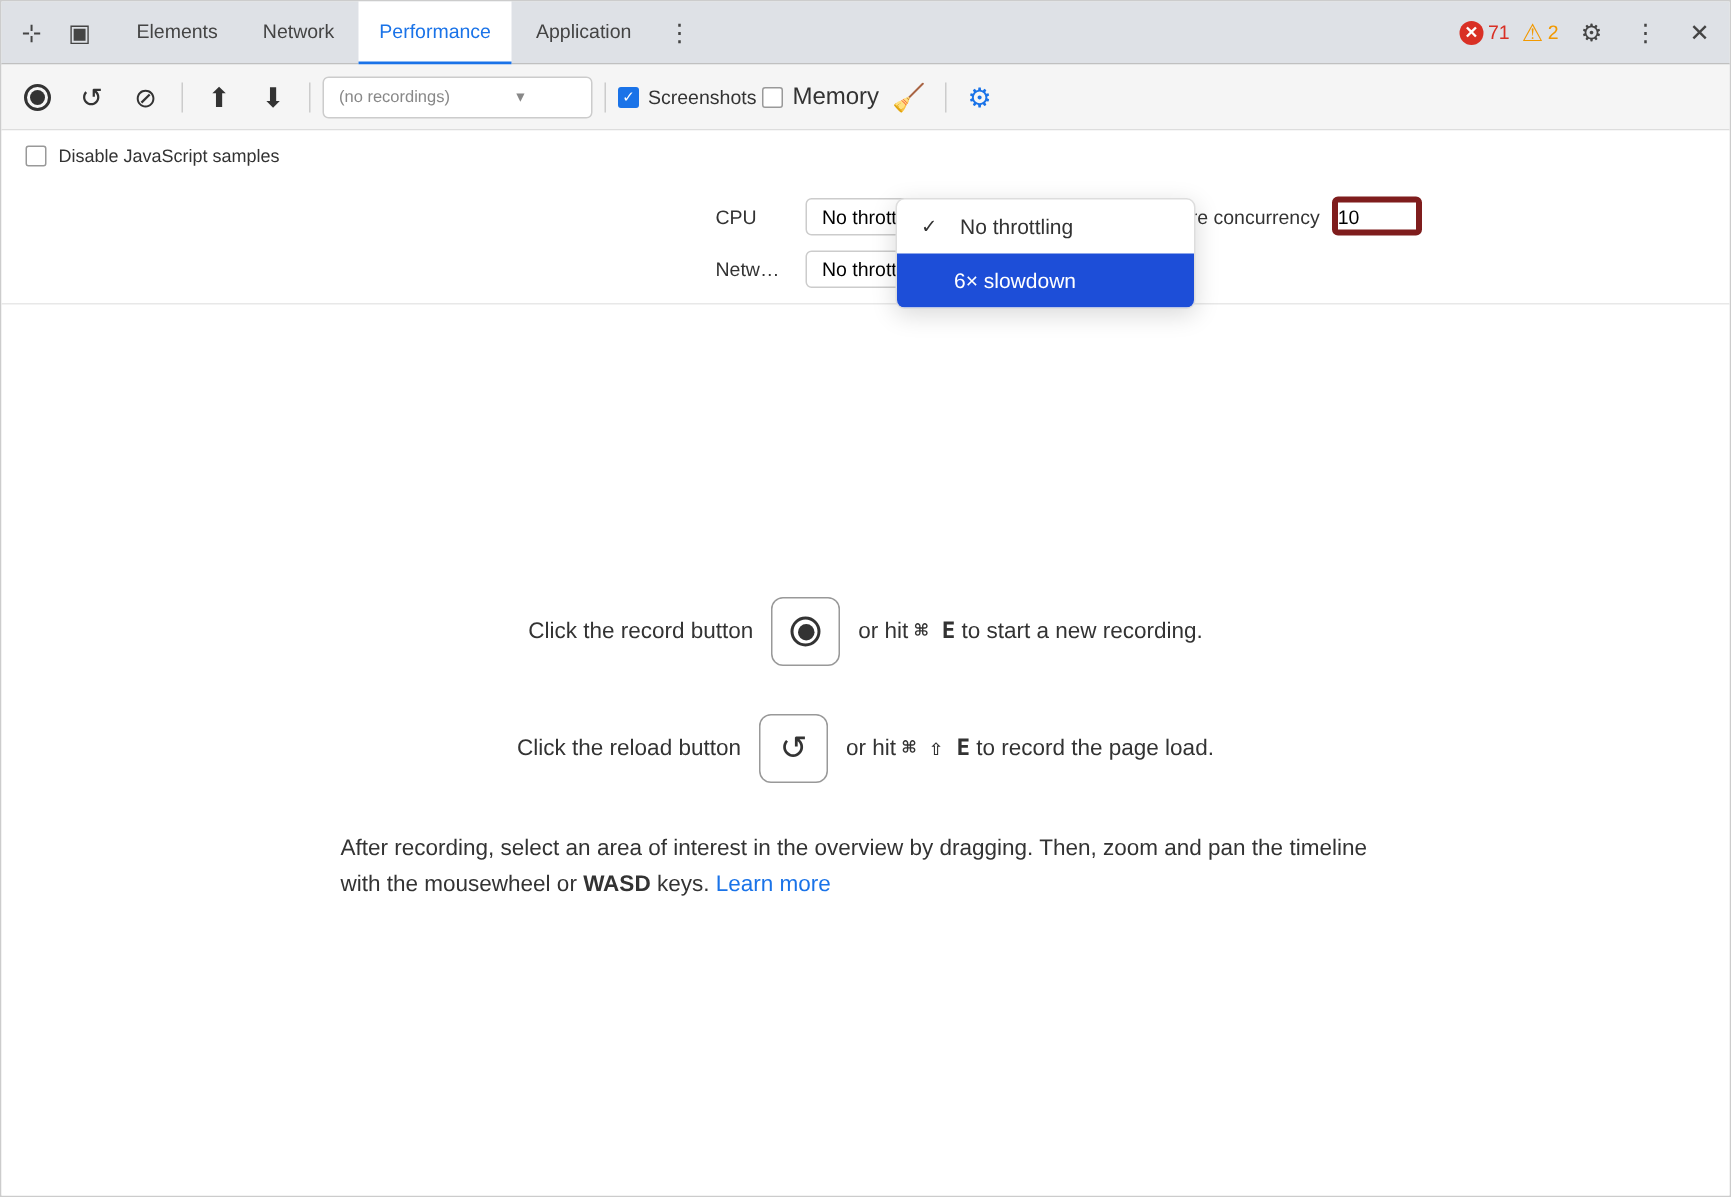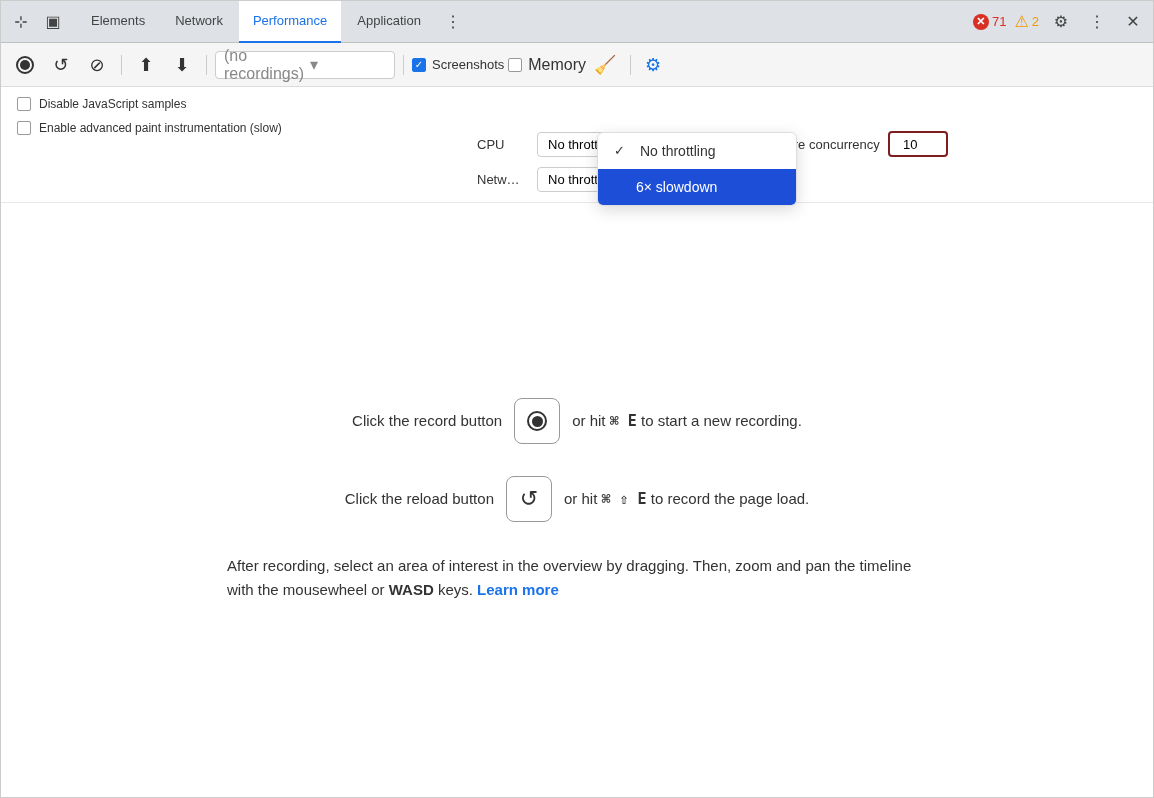--- a/index.html
+++ b/index.html
@@ -140,24 +140,25 @@
 
     .recording-select {
       display: flex;
       align-items: center;
       border: 1px solid #ccc;
       border-radius: 4px;
       background: #fff;
       padding: 0 8px;
       height: 28px;
       min-width: 180px;
-      font-size: 16px;
+      font-size: 11px;
       color: #888;
       cursor: pointer;
       gap: 6px;
+      text-align: center;
     }
 
     .recording-select span { flex: 1; }
 
     .screenshots-check {
       display: flex; align-items: center; gap: 6px;
       font-size: 13px;
       color: #333;
       cursor: pointer;
     }
@@ -290,23 +291,23 @@
       min-width: 16px;
     }
 
     .hw-concurrency {
       display: flex; align-items: center; gap: 8px;
       margin-left: 20px;
     }
 
     .hw-input {
       width: 60px; height: 26px;
-      border: 2px solid #7f1d1d;
+      border: 4px solid #7f1d1d;
       border-radius: 4px;
-      text-align: center;
+      text-align: left;
       font-size: 13px;
     }
 
     
     .main-content {
       flex: 1;
       background: #fff;
       display: flex;
       flex-direction: column;
       align-items: center;
@@ -342,21 +343,21 @@
     }
 
     .kbd {
       font-family: monospace;
       font-weight: 600;
     }
 
     .learn-more {
       color: #1a73e8;
       text-decoration: none;
-      font-weight: 700;
+      font-weight: 400;
     }
 
     
     .error-circle {
       width: 16px; height: 16px;
       background: #d93025;
       border-radius: 50%;
       display: flex; align-items: center; justify-content: center;
       color: #fff;
       font-size: 11px;
@@ -434,24 +435,20 @@
     <div class="toolbar-divider"></div>
     <div class="gear-blue">⚙</div>
   </div>
 
   <div class="options-row">
     <div class="options-left">
       <label class="option-item">
         <div class="checkbox-empty"></div>
         <span>Disable JavaScript samples</span>
       </label>
-      <label class="option-item">
-        <div class="checkbox-empty"></div>
-        <span>Enable advanced paint instrumentation (slow)</span>
-      </label>
     </div>
 
     <div class="options-right">
 
       <div class="cpu-row">
         <span class="cpu-label">CPU</span>
         <div class="dropdown-container">
 
           <button style="border:1px solid #ccc;border-radius:4px;background:#fff;padding:4px 10px;font-size:13px;cursor:pointer;display:flex;align-items:center;gap:6px;min-width:160px;">
             <span>No throttling</span>

